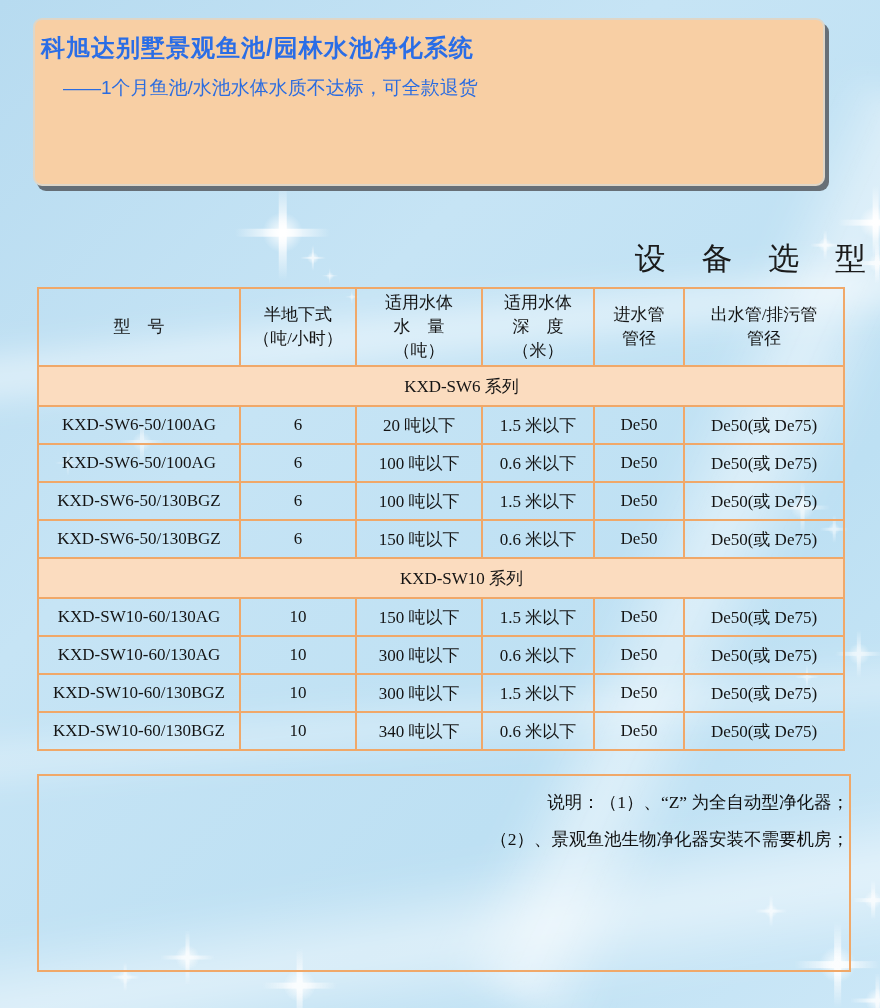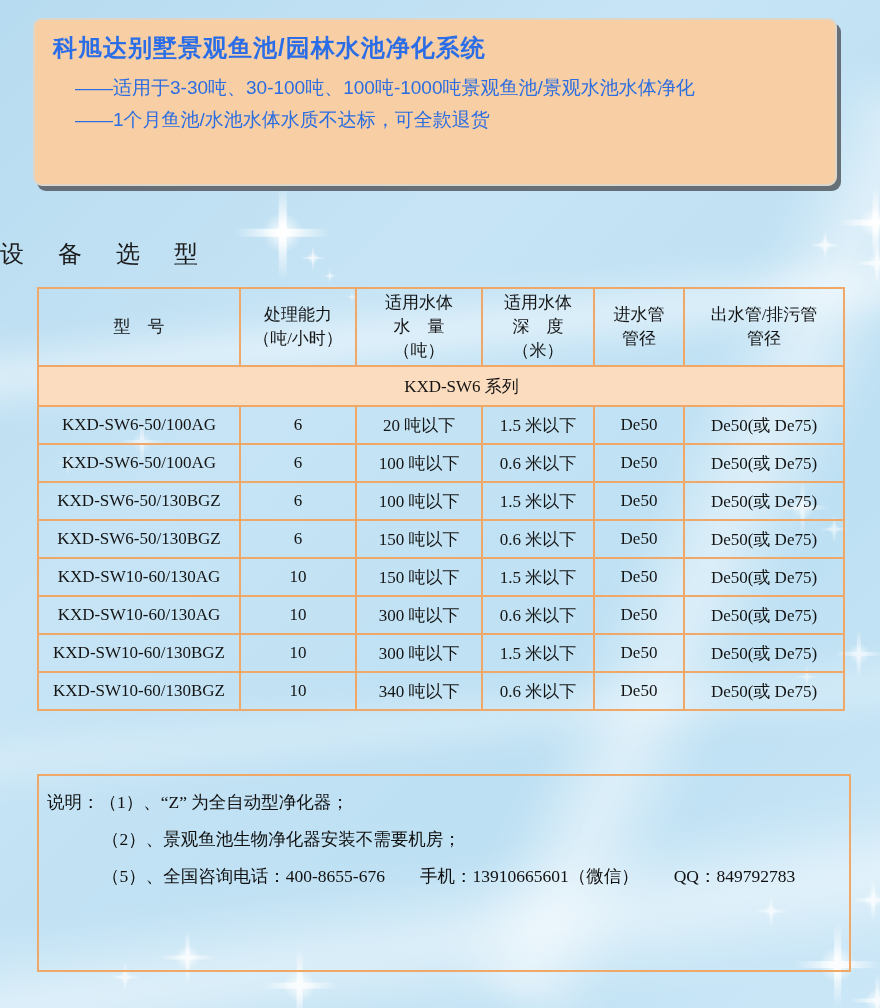--- a/index.html
+++ b/index.html
@@ -24,40 +24,40 @@
     background:linear-gradient(to bottom,rgba(255,255,255,0),rgba(255,255,255,.95) 46%,#fff 50%,rgba(255,255,255,.95) 54%,rgba(255,255,255,0));}
   .sp::after{content:"";position:absolute;top:50%;left:0;height:9%;width:100%;transform:translateY(-50%);
     background:linear-gradient(to right,rgba(255,255,255,0),rgba(255,255,255,.95) 46%,#fff 50%,rgba(255,255,255,.95) 54%,rgba(255,255,255,0));}
   .sp b{position:absolute;inset:28%;border-radius:50%;
     background:radial-gradient(circle,rgba(255,255,255,.95),rgba(255,255,255,0) 70%);}
   
   .header-box{
     position:absolute;left:33px;top:18px;width:768px;height:146px;
     background:#f8cfa4;border:2px solid #ded6c8;border-radius:9px;
     box-shadow:4px 5px 0 rgba(86,90,96,.85);
-    padding:12px 14px 6px 18px;
+    padding:12px 14px 6px 6px;
     font-family:"Liberation Sans","DejaVu Sans",sans-serif;
   }
   .header-title{font-size:24px;font-weight:bold;color:#2a6de6;letter-spacing:1px;margin:0 0 8px 0;}
   .header-line{font-size:19px;color:#2b6ce0;margin:0 0 0 22px;line-height:32px;white-space:nowrap;}
   
-  .section-title{position:absolute;left:0;top:238px;width:100%;text-align:left;
-    font-size:24px;letter-spacing:14px;color:#1b1b1b;}
+  .section-title{position:absolute;left:0;top:238px;width:100%;text-align:right;
+    font-size:31px;letter-spacing:14px;color:#1b1b1b;}
   
   table.spec{position:absolute;left:37px;top:287px;width:806px;border-collapse:collapse;table-layout:fixed;}
   table.spec th,table.spec td{border:2px solid #f0a869;text-align:center;font-weight:normal;
     font-size:17px;color:#141414;padding:0;}
   table.spec th{height:76px;}
   table.spec td{height:36px;}
   table.spec td.series{height:38px;background:#fbdcbf;padding-left:41px;}
   .th-line{line-height:24px;}
   
   .notes-box{position:absolute;left:37px;top:774px;width:802px;height:186px;
     border:2px solid #f0a869;padding:8px 0 0 8px;}
-  .note{font-size:17.5px;line-height:37px;color:#101010;white-space:nowrap;}
+  .note{font-size:17.5px;line-height:37px;color:#101010;white-space:nowrap;text-align:right;}
   .note.indent{padding-left:55px;font-family:Liberation Serif, serif;}
 </style>
 </head>
 <body>
 
 <div class="page">
 
   <div class="band band-v"></div>
   <div class="band band-h1"></div>
   <div class="band band-h2"></div>
@@ -119,42 +119,41 @@
     </div>
   <div class="sp" style="left:853px;top:880px;width:40px;height:40px;opacity:.8">
       <b></b>
     </div>
   <div class="sp" style="left:850px;top:973px;width:55px;height:55px;opacity:.85">
       <b></b>
     </div>
 
   <div class="header-box">
     <div class="header-title">科旭达别墅景观鱼池/园林水池净化系统</div>
-    <div class="header-line">——适用于3-30吨、30-100吨、100吨-1000吨景观鱼池/景观水池水体净化</div>
     <div class="header-line">——1个月鱼池/水池水体水质不达标，可全款退货</div>
   </div>
 
   <div class="section-title">设 备 选 型</div>
 
   <table class="spec">
     <colgroup>
       <col style="width:202px">
         <col style="width:116px">
         <col style="width:126px">
       <col style="width:112px">
         <col style="width:90px">
         <col style="width:160px">
     </colgroup>
     <thead>
         <tr>
           <th>
             <div class="th-line">型　号</div>
           </th>
           <th>
-            <div class="th-line">处理能力</div>
+            <div class="th-line">半地下式</div>
             <div class="th-line">（吨/小时）</div>
           </th>
           <th>
             <div class="th-line">适用水体</div>
             <div class="th-line">水　量</div>
             <div class="th-line">（吨）</div>
           </th>
           <th>
             <div class="th-line">适用水体</div>
             <div class="th-line">深　度</div>
@@ -200,20 +199,23 @@
         </tr>
         <tr>
           <td>KXD-SW6-50/130BGZ</td>
           <td>6</td>
           <td>150 吨以下</td>
           <td>0.6 米以下</td>
           <td>De50</td>
           <td>De50(或 De75)</td>
         </tr>
         <tr>
+          <td class="series" colspan="6">KXD-SW10 系列</td>
+        </tr>
+        <tr>
           <td>KXD-SW10-60/130AG</td>
           <td>10</td>
           <td>150 吨以下</td>
           <td>1.5 米以下</td>
           <td>De50</td>
           <td>De50(或 De75)</td>
         </tr>
         <tr>
           <td>KXD-SW10-60/130AG</td>
           <td>10</td>
@@ -237,16 +239,15 @@
           <td>0.6 米以下</td>
           <td>De50</td>
           <td>De50(或 De75)</td>
         </tr>
       </tbody>
   </table>
 
   <div class="notes-box">
     <div class="note">说明：（1）、“Z” 为全自动型净化器；</div>
     <div class="note indent">（2）、景观鱼池生物净化器安装不需要机房；</div>
-    <div class="note indent">（5）、全国咨询电话：400-8655-676　　手机：13910665601（微信）　　QQ：849792783</div>
   </div>
 
 </div>
 
 </body></html>

